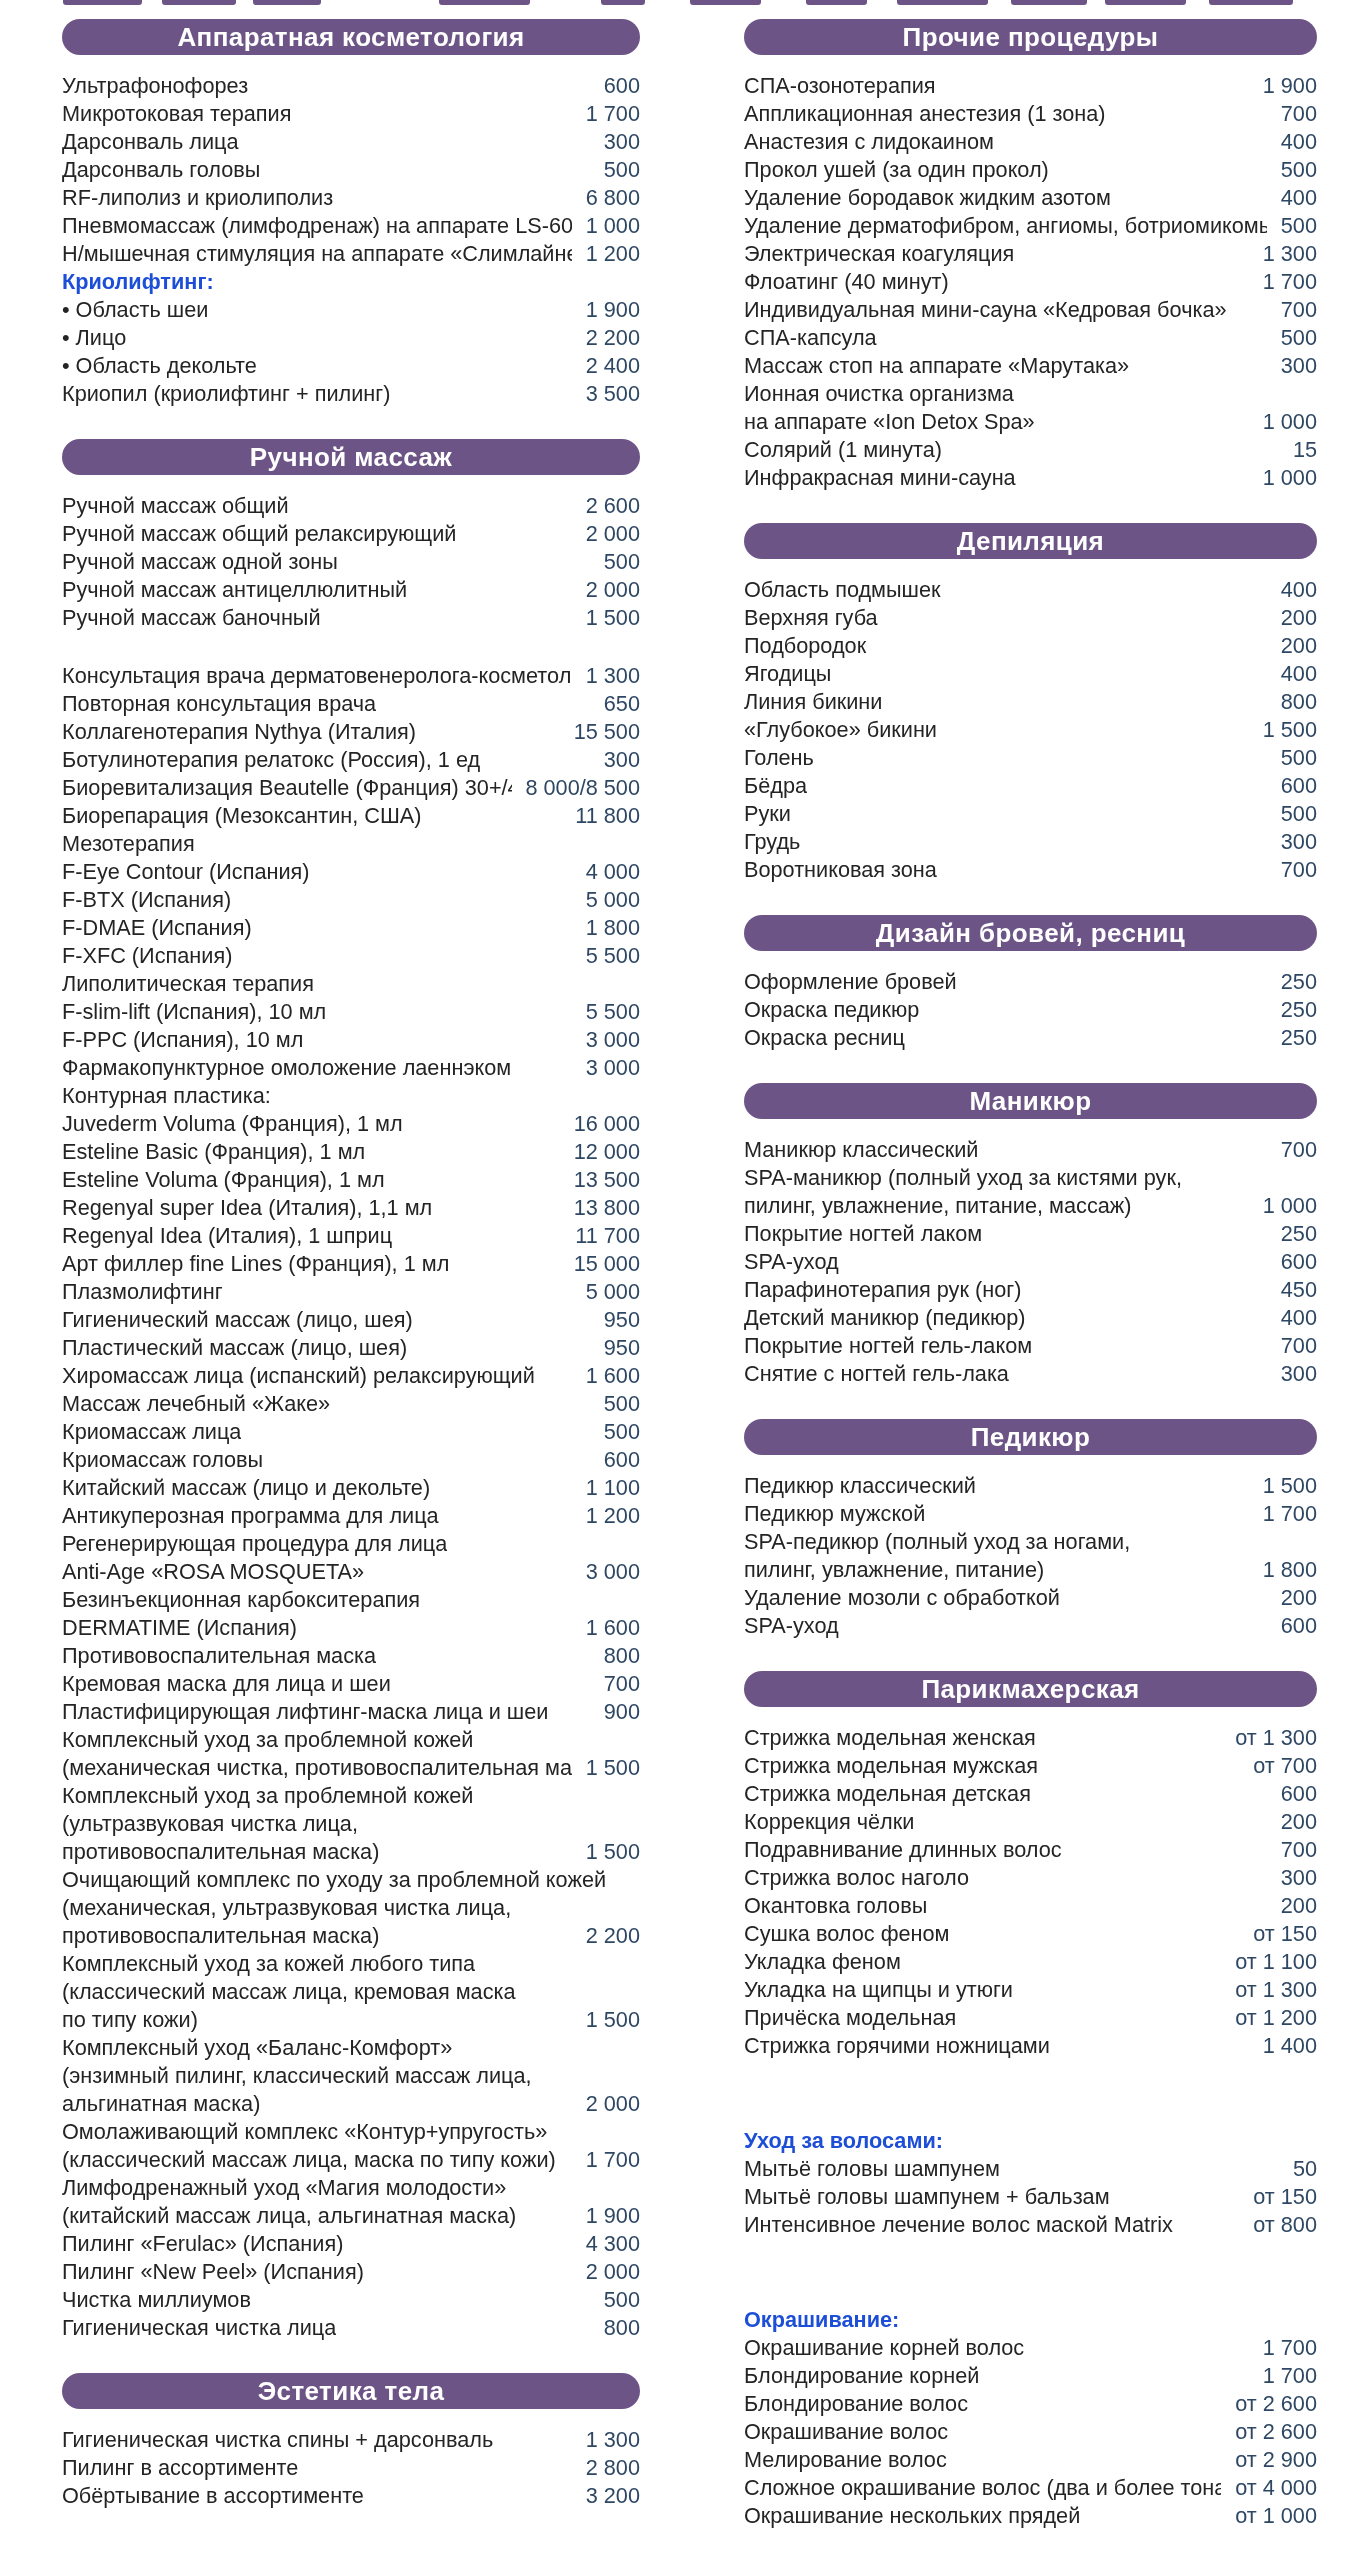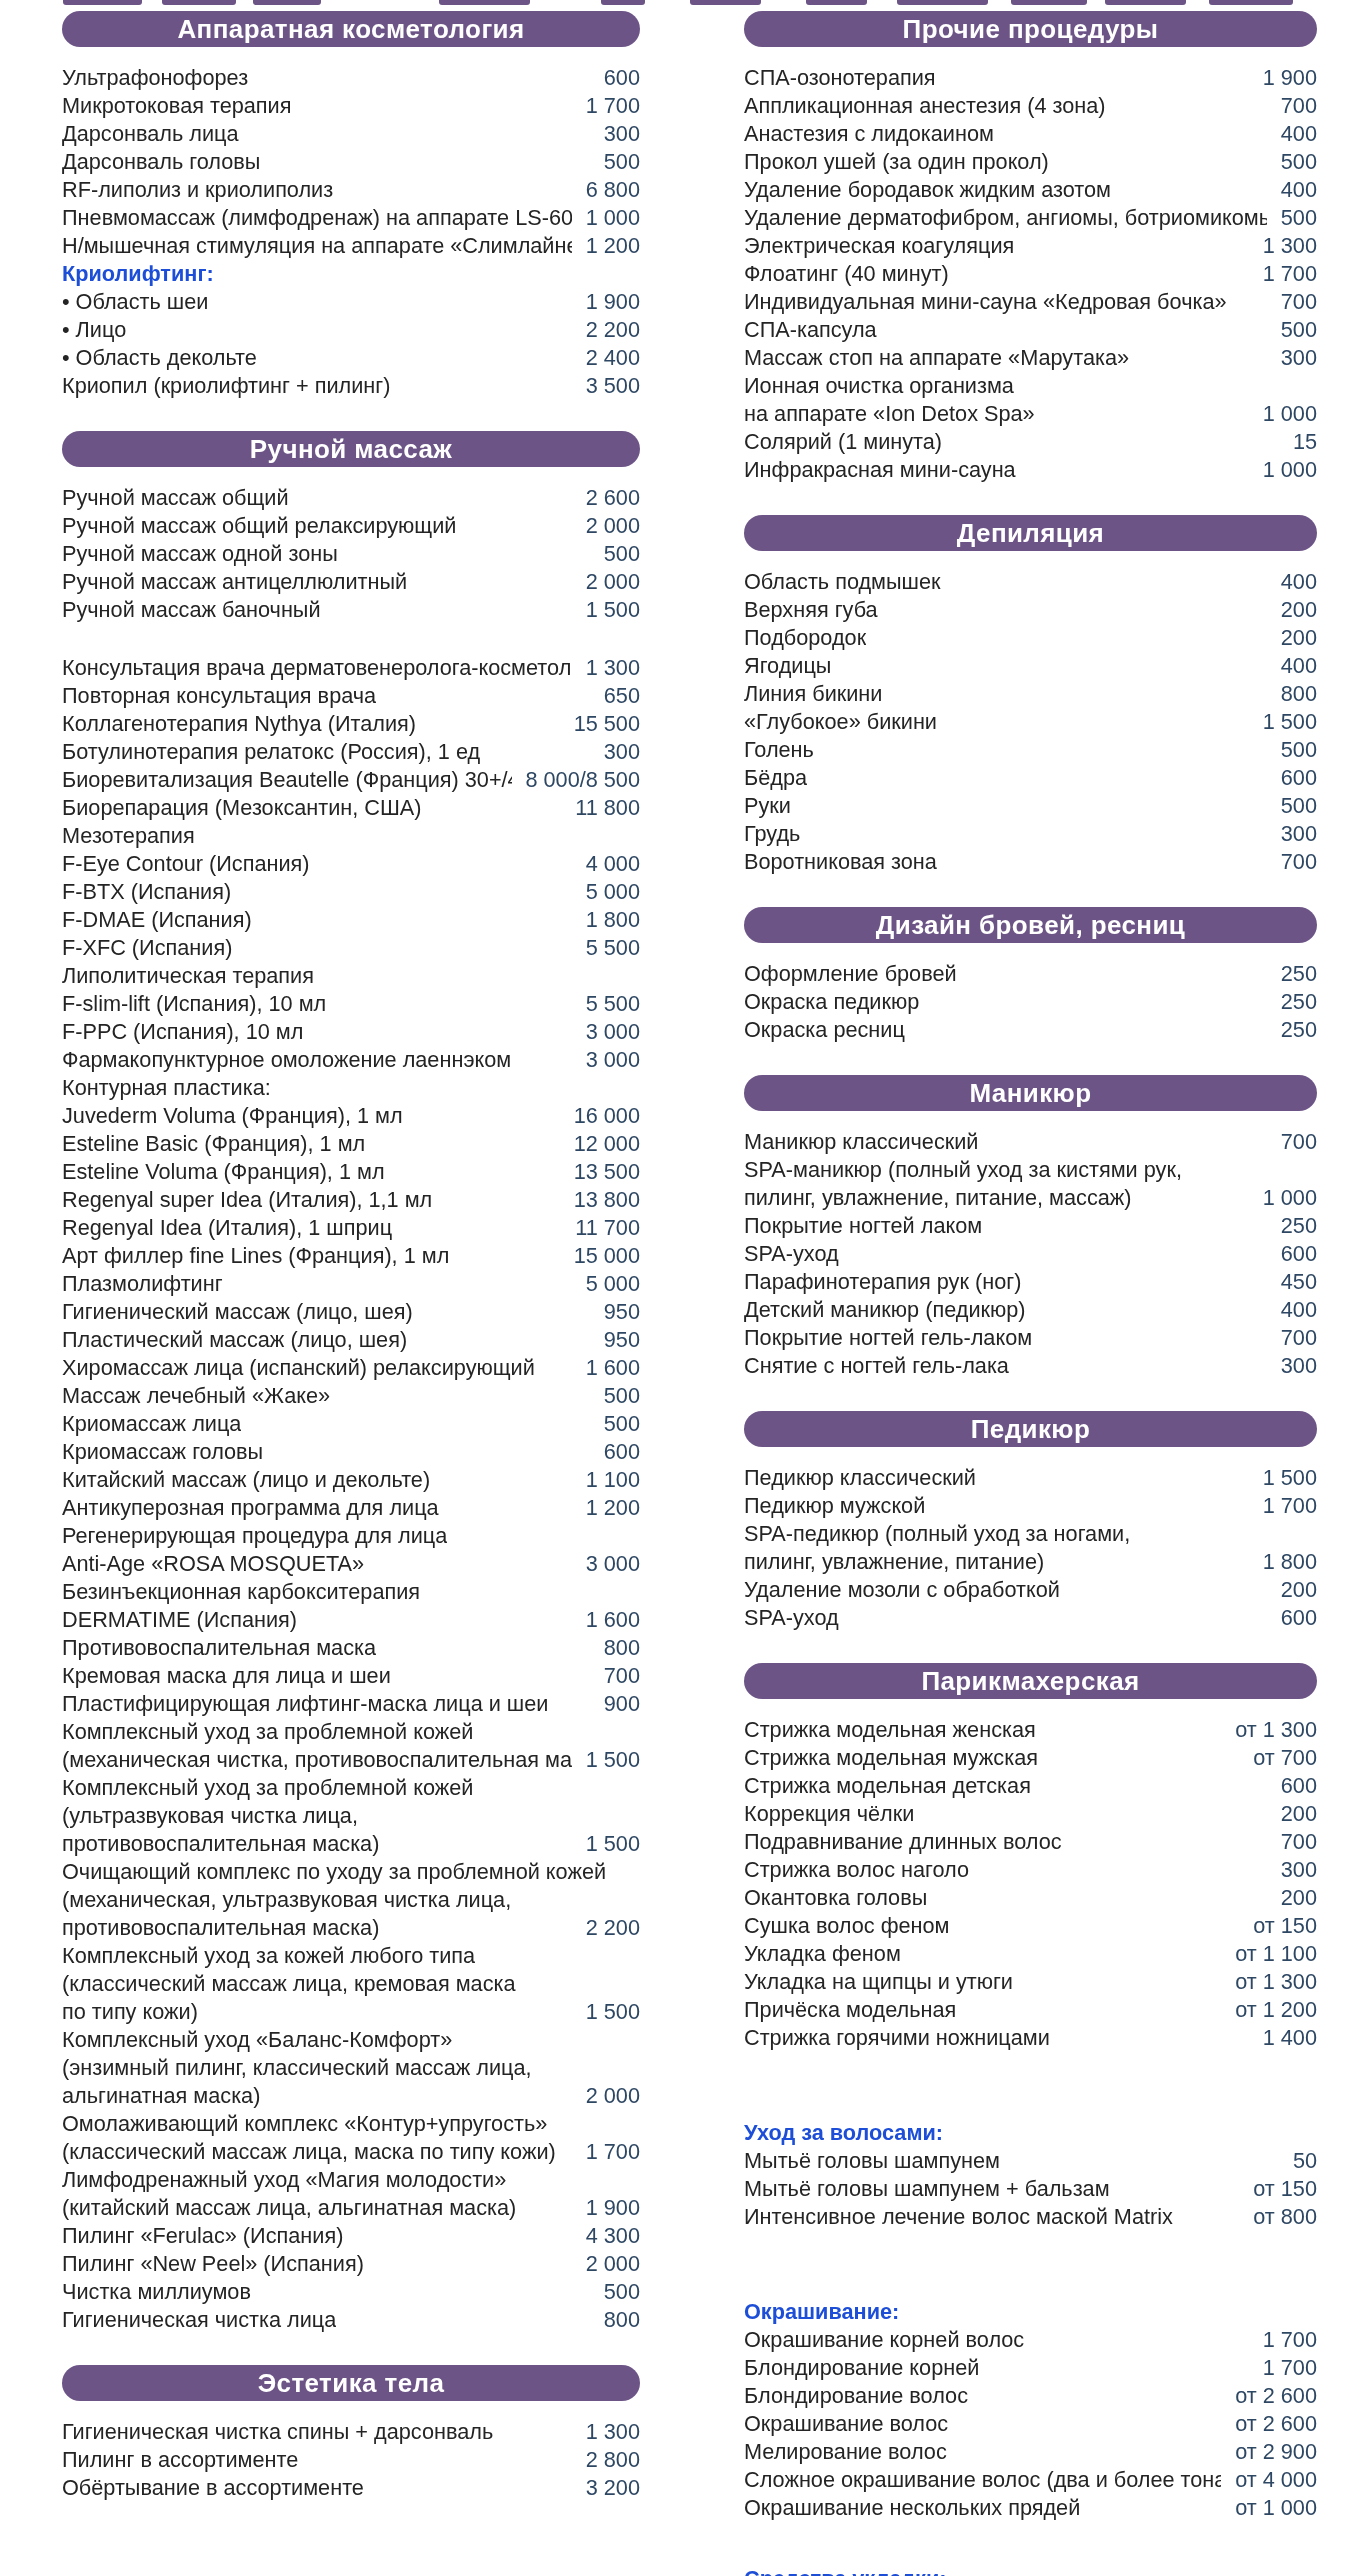--- a/index.html
+++ b/index.html
@@ -6,21 +6,21 @@
   body{
     width:1369px;height:2576px;position:relative;overflow:hidden;
     background:#ffffff;
     font-family:"Liberation Sans","DejaVu Sans",sans-serif;
   }
   .artifact{position:absolute;top:0;height:5.3px;background:#6C5486;border-radius:0 0 3px 3px;}
   .col{position:absolute;top:11.4px;}
   .col-left{left:62px;width:578px;}
   .col-right{left:744px;width:573px;}
   .section{margin-top:30px;}
-  .section:first-child{margin-top:0;}
+  .section:first-child{margin-top:8px;}
   .bar{
     height:36px;border-radius:18px;background:#6C5486;
     display:flex;align-items:center;justify-content:center;
     margin-bottom:18px;
   }
   .bar span{
     color:#ffffff;font-weight:bold;font-size:26px;letter-spacing:0.4px;
   }
   .row{
     display:flex;justify-content:space-between;align-items:baseline;
@@ -374,21 +374,21 @@
 <div id="col-right" class="col col-right">
     <div class="section">
       <div class="bar">
         <span>Прочие процедуры</span>
       </div>
       <div class="row">
         <span class="svc">СПА-озонотерапия</span>
         <span class="prc">1 900</span>
       </div>
       <div class="row">
-        <span class="svc">Аппликационная анестезия (4 зона)</span>
+        <span class="svc">Аппликационная анестезия (1 зона)</span>
         <span class="prc">700</span>
       </div>
       <div class="row">
         <span class="svc">Анастезия с лидокаином</span>
         <span class="prc">400</span>
       </div>
       <div class="row">
         <span class="svc">Прокол ушей (за один прокол)</span>
         <span class="prc">500</span>
       </div>

